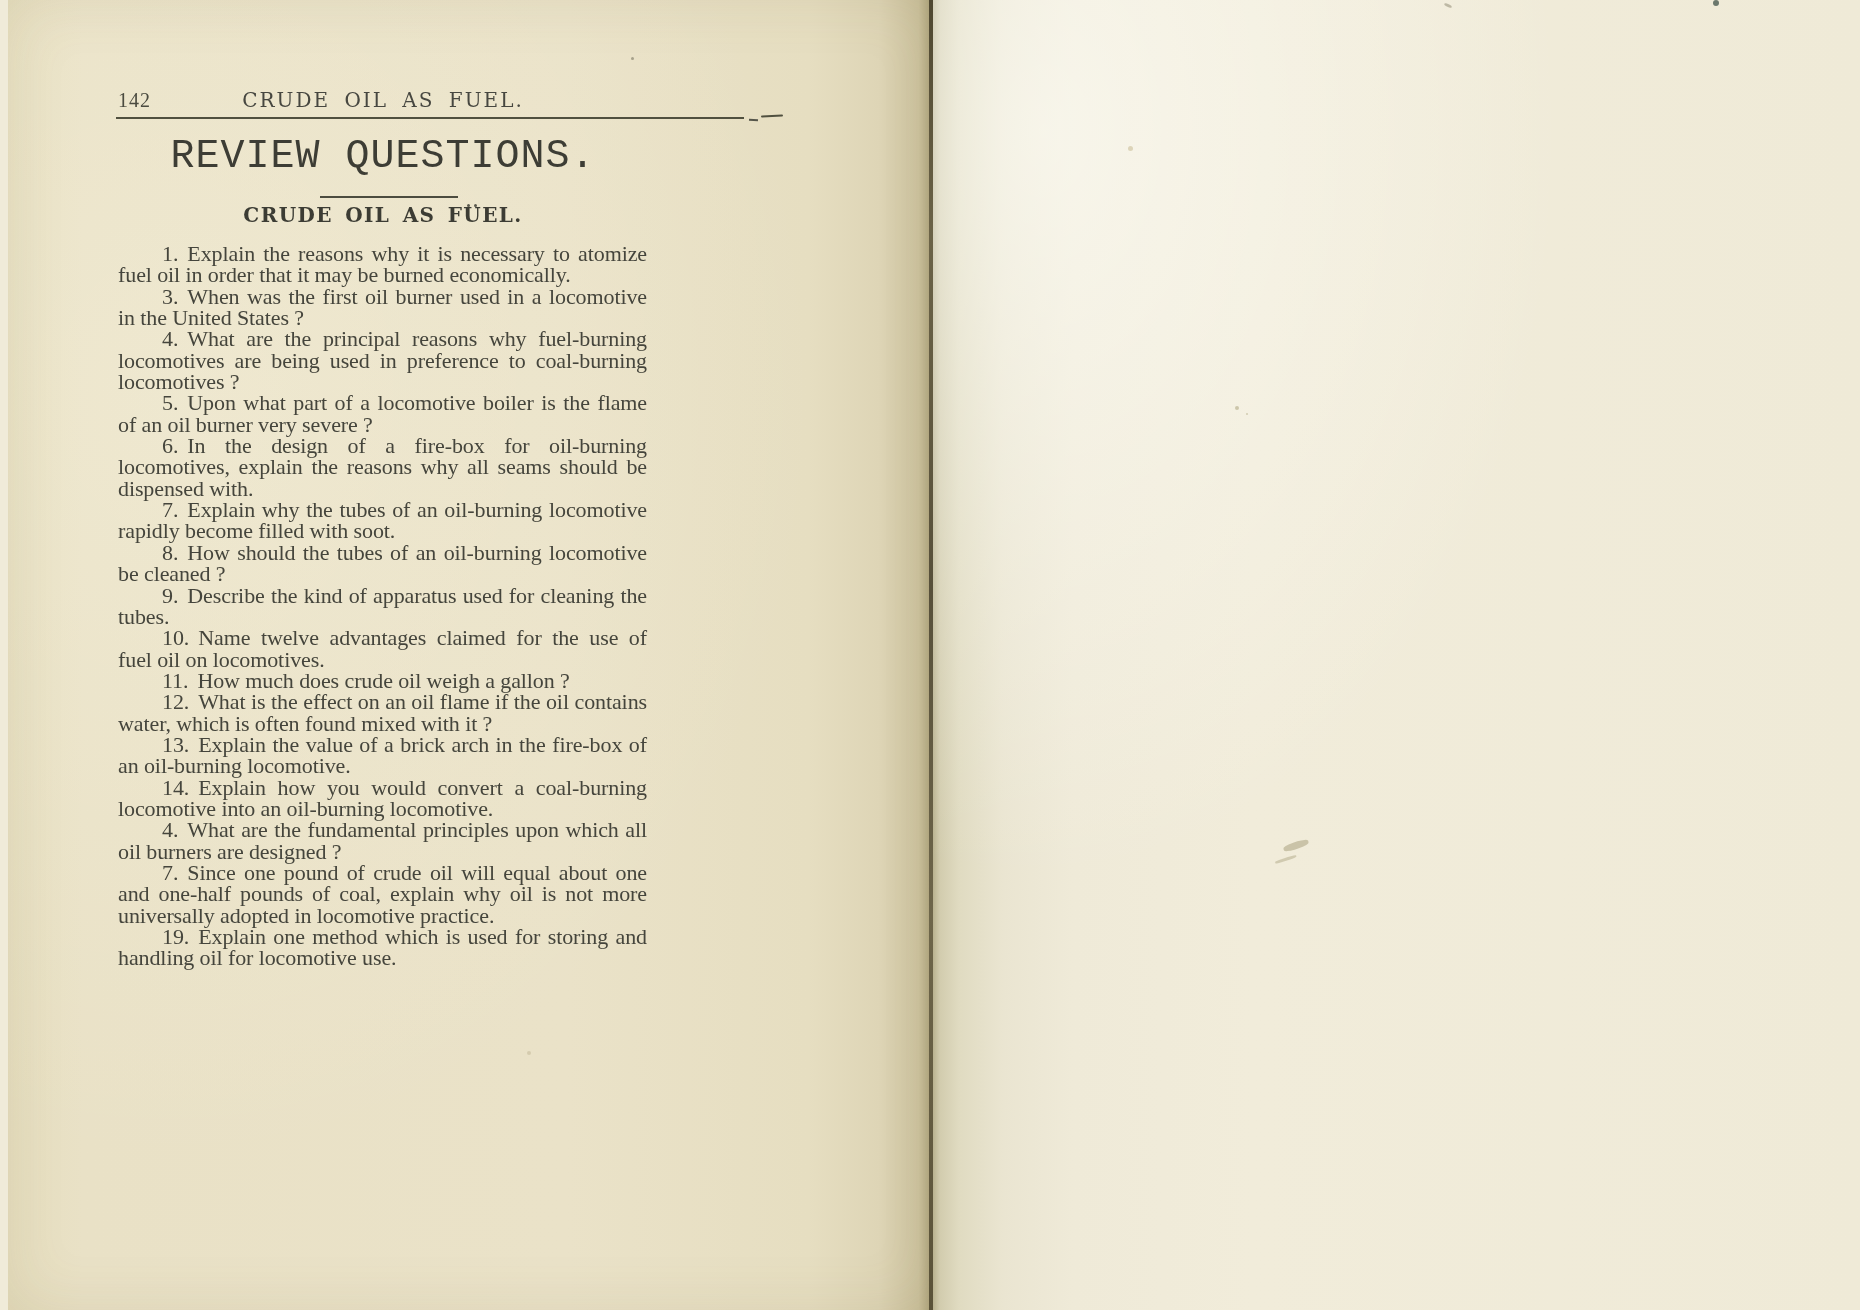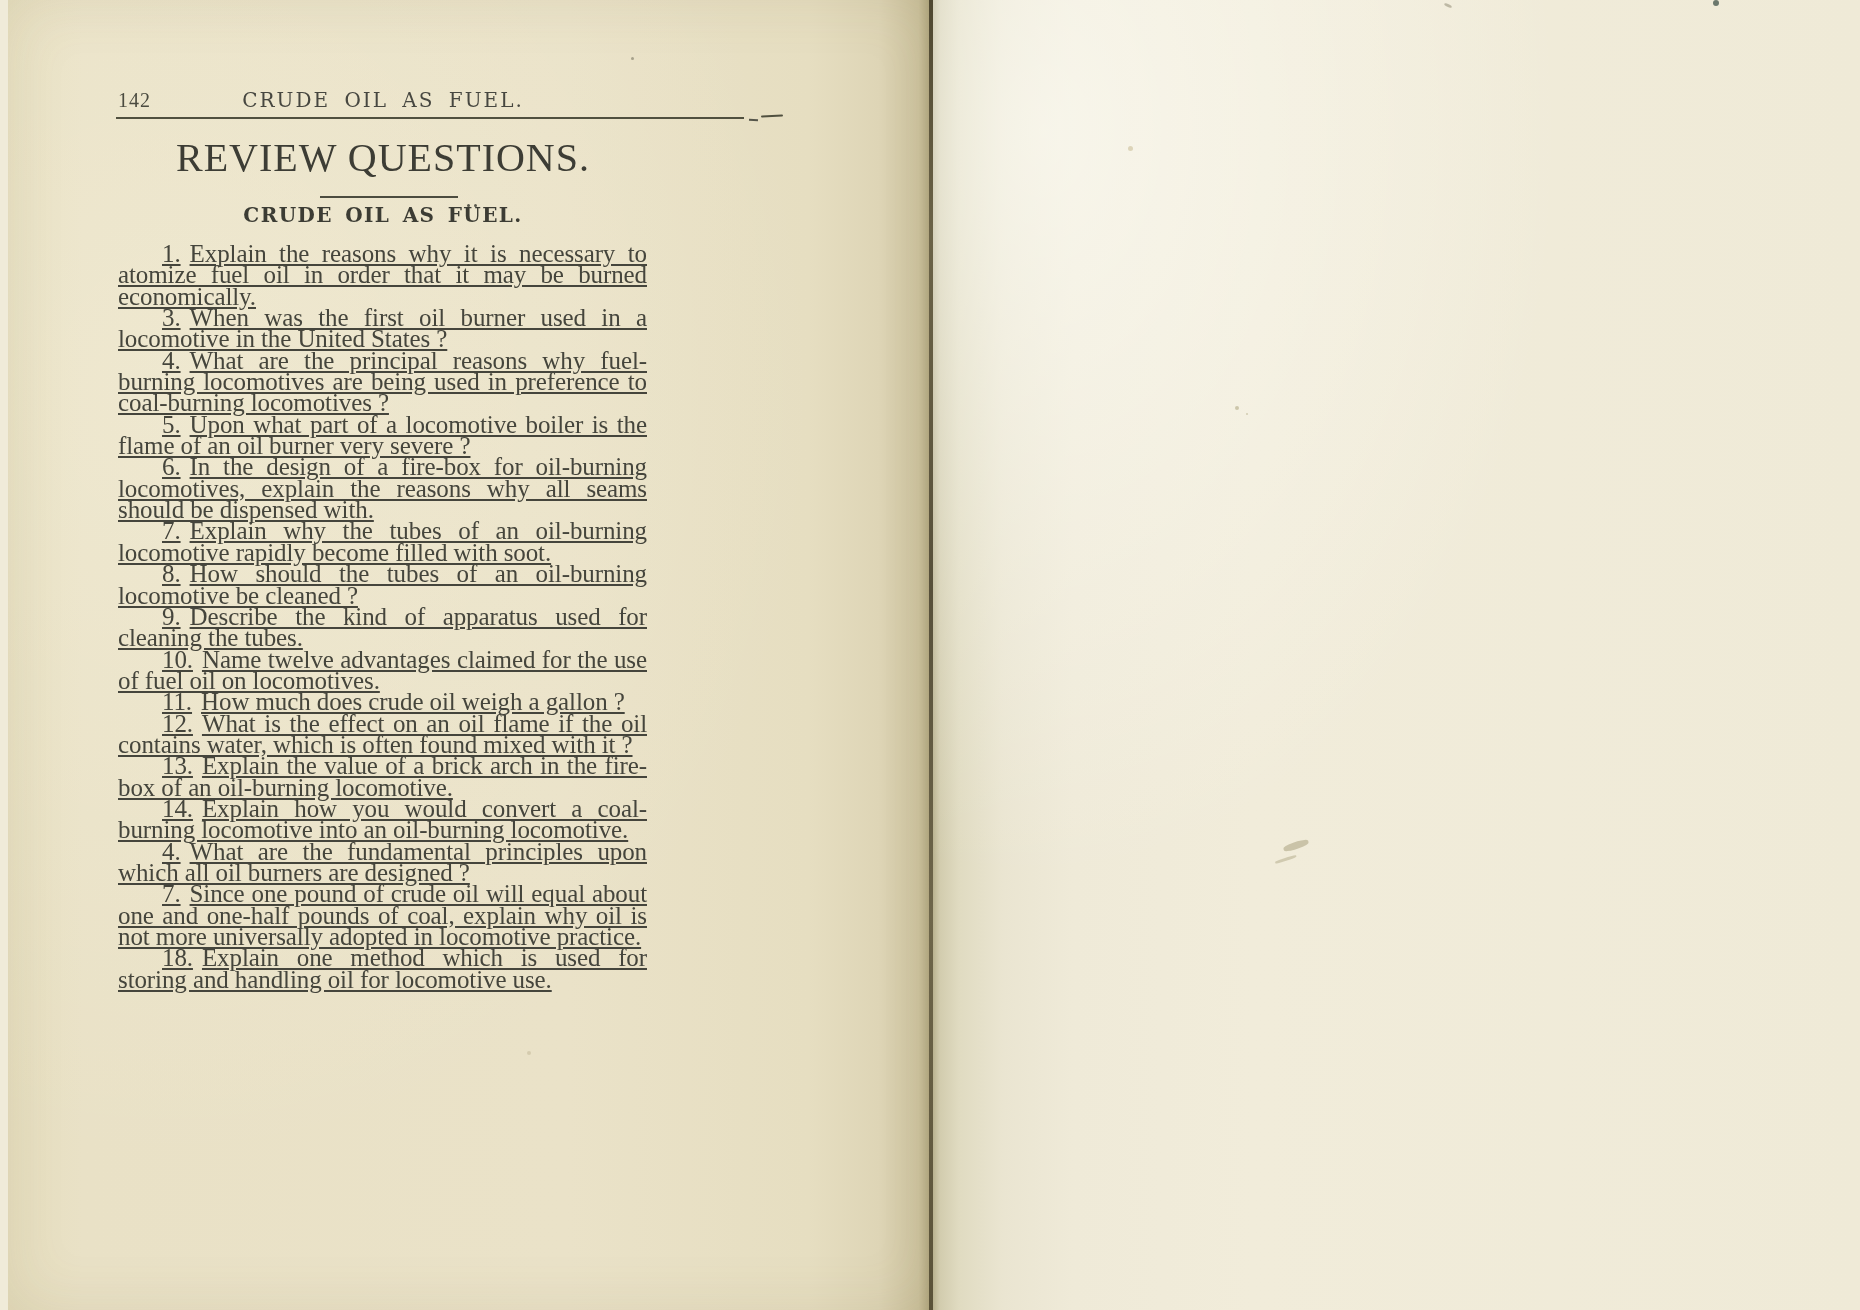--- a/index.html
+++ b/index.html
@@ -37,38 +37,38 @@
     position:absolute;left:110px;top:88px;width:530px;text-align:center;
     font-family:"DejaVu Serif","Liberation Serif",serif;
     font-size:20px;color:#474740;letter-spacing:2px;word-spacing:6px;
   }
   .head-rule{position:absolute;left:108px;top:117px;width:628px;height:2px;background:#50503f;}
   .head-rule-tail1{position:absolute;left:741px;top:119px;width:9px;height:2px;background:#55554a;transform:rotate(3deg);}
   .head-rule-tail2{position:absolute;left:753px;top:115px;width:22px;height:2px;background:#50503f;transform:rotate(-3deg);border-radius:1px;}
   
   .main-title{
     position:absolute;left:110px;top:134px;width:530px;text-align:center;
-    font-family:Liberation Serif, serif;
+    font-family:Liberation Mono, monospace;
     font-size:40px;color:#3d3d35;letter-spacing:1px;white-space:nowrap;
   }
   .title-rule{position:absolute;left:312px;top:196px;width:138px;height:2px;background:#4c4c3f;}
   .section-title{
     position:absolute;left:110px;top:203px;width:530px;text-align:center;
     font-family:"DejaVu Serif","Liberation Serif",serif;
     font-weight:bold;font-size:20px;color:#3c3c34;letter-spacing:1.4px;word-spacing:4px;
   }
   .ink-dots{position:absolute;left:459px;top:204px;width:12px;height:4px;}
   .ink-dots::before,.ink-dots::after{content:"";position:absolute;top:0;width:3px;height:3px;border-radius:50%;background:#3f3f37;opacity:.85;}
   .ink-dots::before{left:0;} .ink-dots::after{left:7px;}
   
   .questions{
     position:absolute;left:110px;top:243px;width:529px;
-    font-size:25px;line-height:21.35px;color:#45453c;
+    font-size:22px;line-height:21.35px;color:#45453c;
     text-align:justify;letter-spacing:-0.1px;
-    hyphens:auto;text-decoration:underline;-webkit-hyphens:auto;
+    hyphens:auto;-webkit-hyphens:auto;
   }
   .q{margin:0;text-indent:44px;}
   .qnum{padding-right:9px;}
   
   .speck{position:absolute;border-radius:50%;}
   .s1{left:1713px;top:0px;width:6px;height:6px;background:#5c6b61;opacity:.9;}
   .s2{left:631px;top:57px;width:3px;height:3px;background:#7a7663;opacity:.6;}
   .s3{left:1128px;top:146px;width:5px;height:5px;background:#d9d0b4;opacity:.9;}
   .s4{left:1283px;top:842px;width:26px;height:7px;background:#bdb698;opacity:.75;border-radius:40%;transform:rotate(-18deg);box-shadow:-14px 10px 0 -2px #c6bfa2;}
   .s5{left:1235px;top:406px;width:4px;height:4px;background:#c3bc9e;opacity:.8;box-shadow:10px 6px 0 -1px #c9c2a5;}
@@ -99,21 +99,21 @@
     <p class="q"><span class="qnum">7.</span><span>Explain why the tubes of an oil-burning locomotive rap­idly become filled with soot.</span></p>
     <p class="q"><span class="qnum">8.</span><span>How should the tubes of an oil-burning locomotive be cleaned&nbsp;?</span></p>
     <p class="q"><span class="qnum">9.</span><span>Describe the kind of apparatus used for cleaning the tubes.</span></p>
     <p class="q"><span class="qnum">10.</span><span>Name twelve advantages claimed for the use of fuel oil on locomotives.</span></p>
     <p class="q"><span class="qnum">11.</span><span>How much does crude oil weigh a gallon&nbsp;?</span></p>
     <p class="q"><span class="qnum">12.</span><span>What is the effect on an oil flame if the oil contains water, which is often found mixed with it&nbsp;?</span></p>
     <p class="q"><span class="qnum">13.</span><span>Explain the value of a brick arch in the fire-box of an oil-burning locomotive.</span></p>
     <p class="q"><span class="qnum">14.</span><span>Explain how you would convert a coal-burning locomo­tive into an oil-burning locomotive.</span></p>
     <p class="q"><span class="qnum">4.</span><span>What are the fundamental principles upon which all oil burners are designed&nbsp;?</span></p>
     <p class="q"><span class="qnum">7.</span><span>Since one pound of crude oil will equal about one and one-half pounds of coal, explain why oil is not more universally adopted in locomotive practice.</span></p>
-    <p class="q"><span class="qnum">18.</span><span>Explain one method which is used for storing and hand­ling oil for locomotive use.</span></p>
+    <p class="q"><span class="qnum">19.</span><span>Explain one method which is used for storing and hand­ling oil for locomotive use.</span></p>
   </div>
 </div>
 
 <div class="gutter-line"></div>
 <div class="page-right"></div>
 
 <div class="speck s1"></div>
 <div class="speck s2"></div>
 <div class="speck s3"></div>
 <div class="speck s4"></div>

